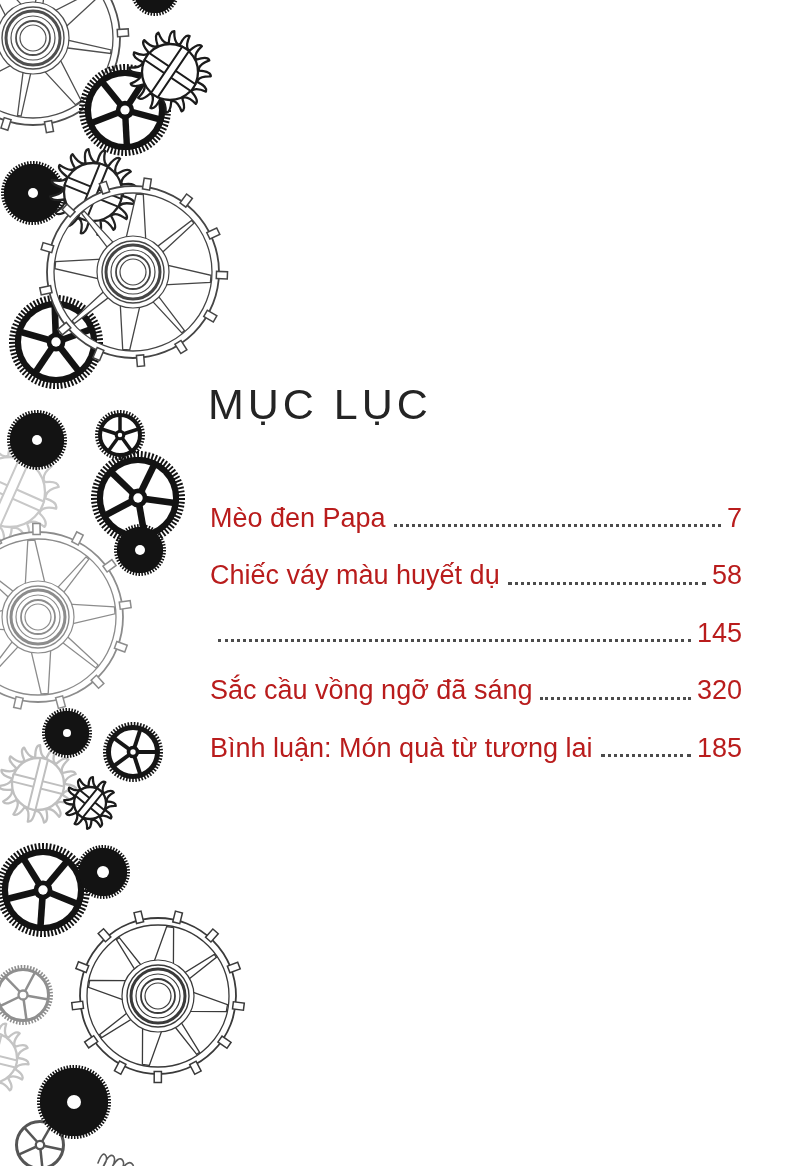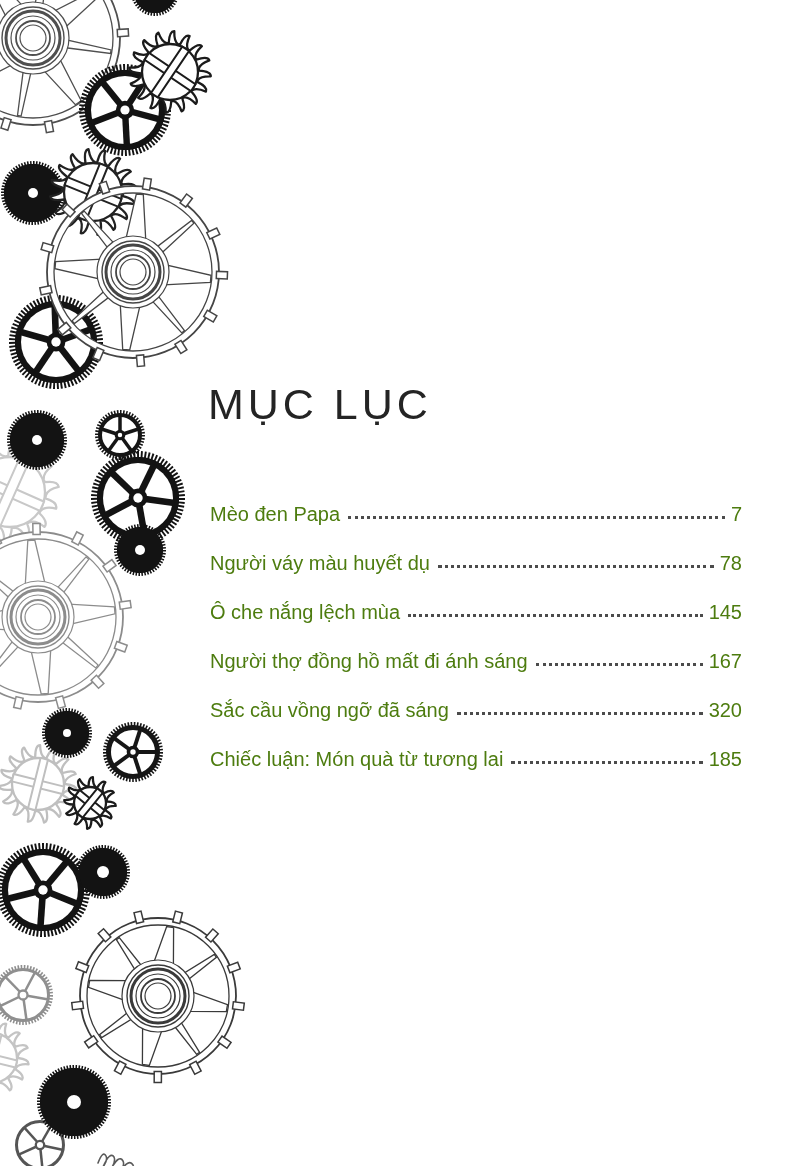--- a/index.html
+++ b/index.html
@@ -2,21 +2,21 @@
 <html><head>
 <meta charset="utf-8">
 <style>
   html,body{margin:0;padding:0;background:#fff;}
   .page{position:relative;width:800px;height:1166px;background:#ffffff;overflow:hidden;
         font-family:"Liberation Sans",sans-serif;}
   .gears{position:absolute;left:0;top:0;pointer-events:none;}
   .title{position:absolute;left:208px;top:383px;margin:0;font-size:43px;font-weight:400;
          letter-spacing:4px;color:#242424;line-height:1;}
   .toc{position:absolute;left:210px;top:502px;width:532px;}
-  .toc-row{display:flex;align-items:flex-end;margin-bottom:25px;color:#4d7c0f;font-size:20px;line-height:1.2;}
+  .toc-row{display:flex;align-items:flex-end;margin-bottom:25px;color:#b91c1c;font-size:27px;line-height:1.2;}
   .toc-label{white-space:nowrap;}
   .toc-dots{flex:1;margin:0 6px 7px 8px;border-bottom:3px dotted #4c4c4c;min-width:18px;}
   .toc-page{white-space:nowrap;}
 </style>
 </head>
 <body>
 
 <div class="page">
   <svg class="gears" id="gears" width="800" height="1166" viewBox="0 0 800 1166">
       <circle cx="33" cy="38" r="83.5" fill="none" stroke="#fff" stroke-width="7"></circle>
@@ -269,38 +269,32 @@
       <path d="M98 1163 q5 -13 8 -7 q2 4 -3 11 q7 -16 11 -10 q2 4 -3 12 q8 -15 12 -8 q2 4 -3 11 q9 -14 13 -7 q2 4 -2 10" fill="none" stroke="#5a5a5a" stroke-width="1.6" stroke-linecap="round"></path>
     </svg>
   <h1 class="title">MỤC LỤC</h1>
   <div class="toc">
       <div class="toc-row">
         <span class="toc-label">Mèo đen Papa</span>
         <span class="toc-dots"></span>
         <span class="toc-page">7</span>
       </div>
       <div class="toc-row">
-        <span class="toc-label">Người váy màu huyết dụ</span>
-        <span class="toc-dots"></span>
-        <span class="toc-page">78</span>
-      </div>
-      <div class="toc-row">
-        <span class="toc-label">Ô che nắng lệch mùa</span>
+        <span class="toc-label">Chiếc váy màu huyết dụ</span>
+        <span class="toc-dots"></span>
+        <span class="toc-page">58</span>
+      </div>
+      <div class="toc-row">
         <span class="toc-dots"></span>
         <span class="toc-page">145</span>
       </div>
       <div class="toc-row">
-        <span class="toc-label">Người thợ đồng hồ mất đi ánh sáng</span>
-        <span class="toc-dots"></span>
-        <span class="toc-page">167</span>
-      </div>
-      <div class="toc-row">
         <span class="toc-label">Sắc cầu vồng ngỡ đã sáng</span>
         <span class="toc-dots"></span>
         <span class="toc-page">320</span>
       </div>
       <div class="toc-row">
-        <span class="toc-label">Chiếc luận: Món quà từ tương lai</span>
+        <span class="toc-label">Bình luận: Món quà từ tương lai</span>
         <span class="toc-dots"></span>
         <span class="toc-page">185</span>
       </div>
     </div>
 </div>
 
 </body></html>

